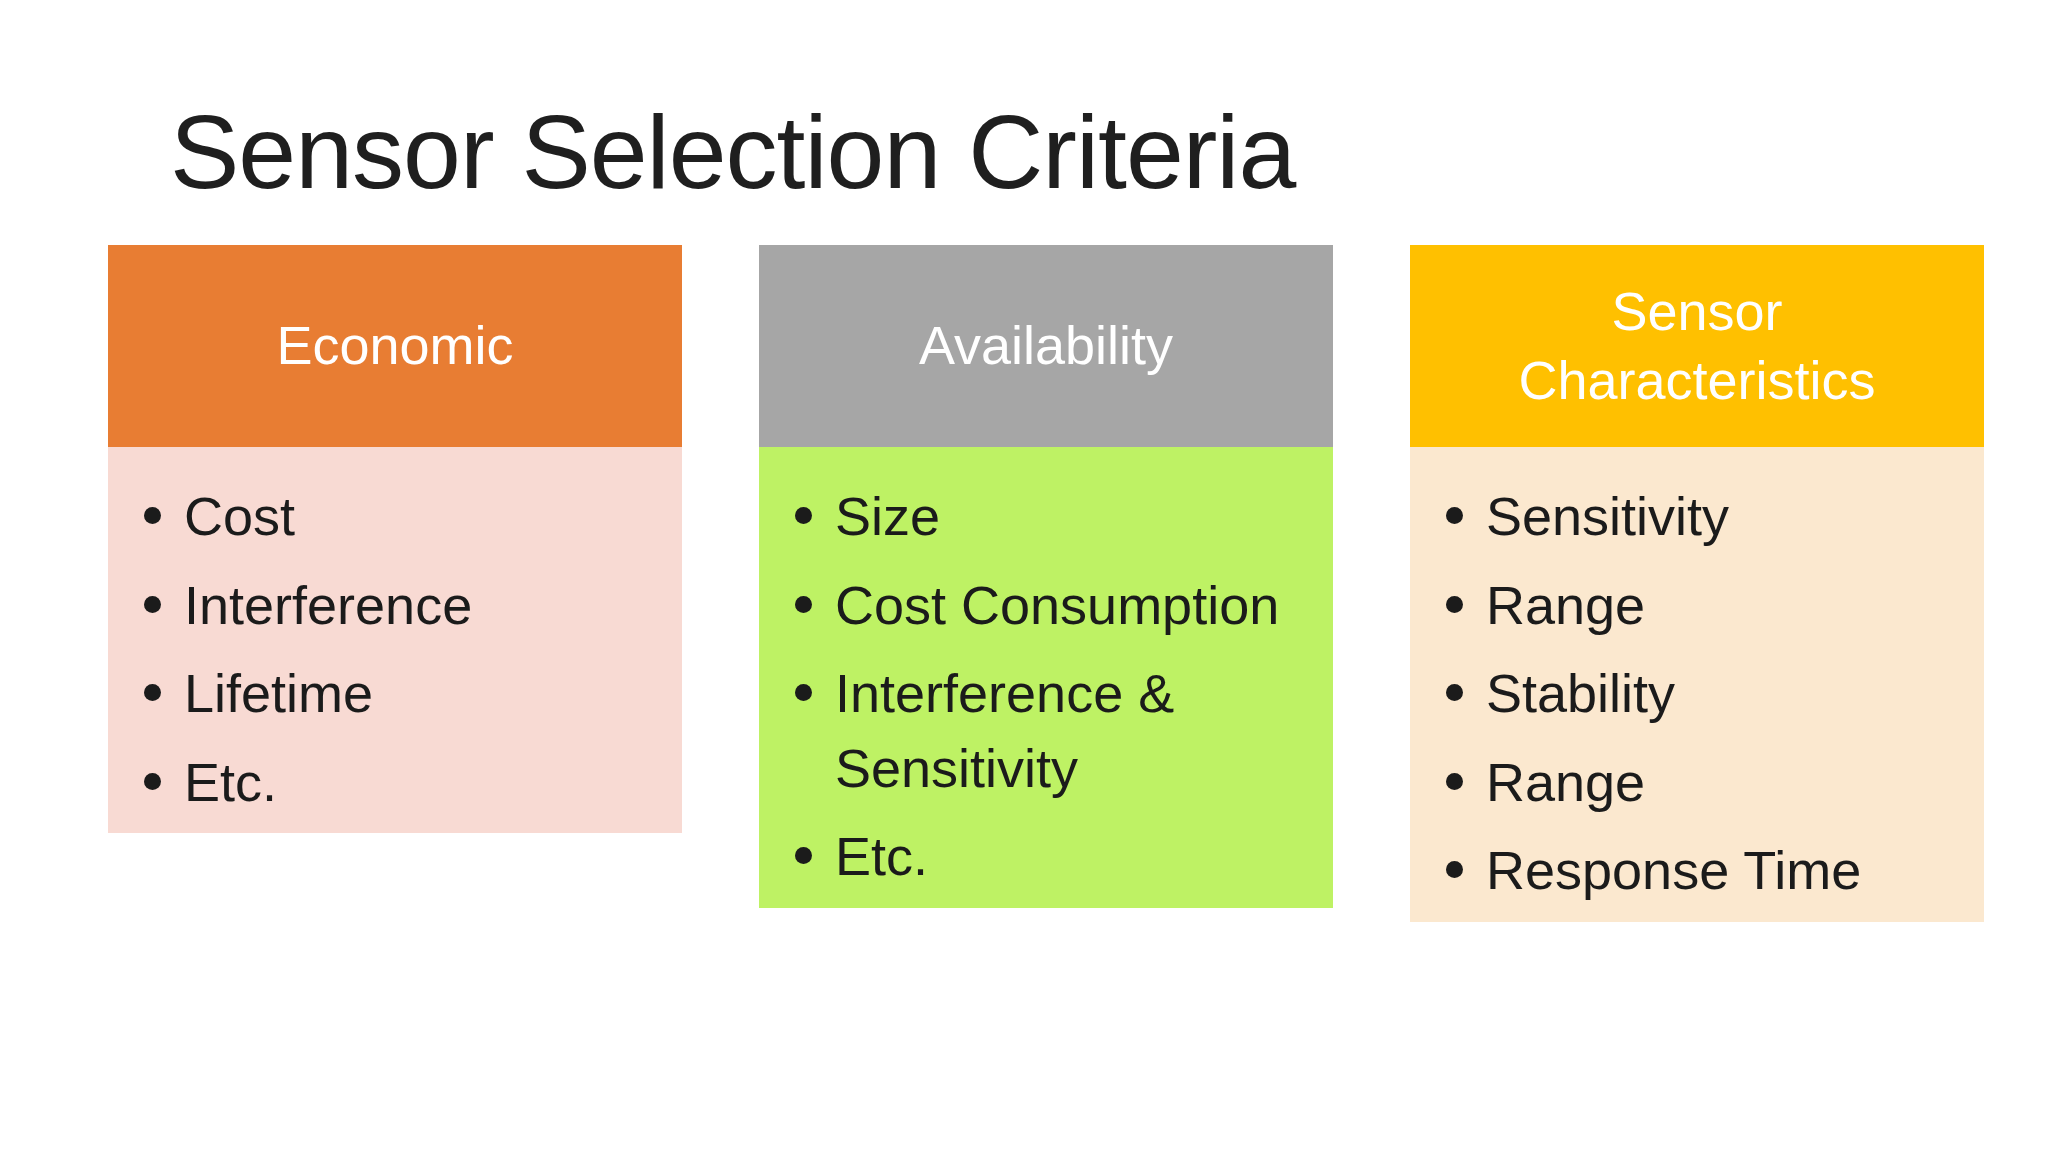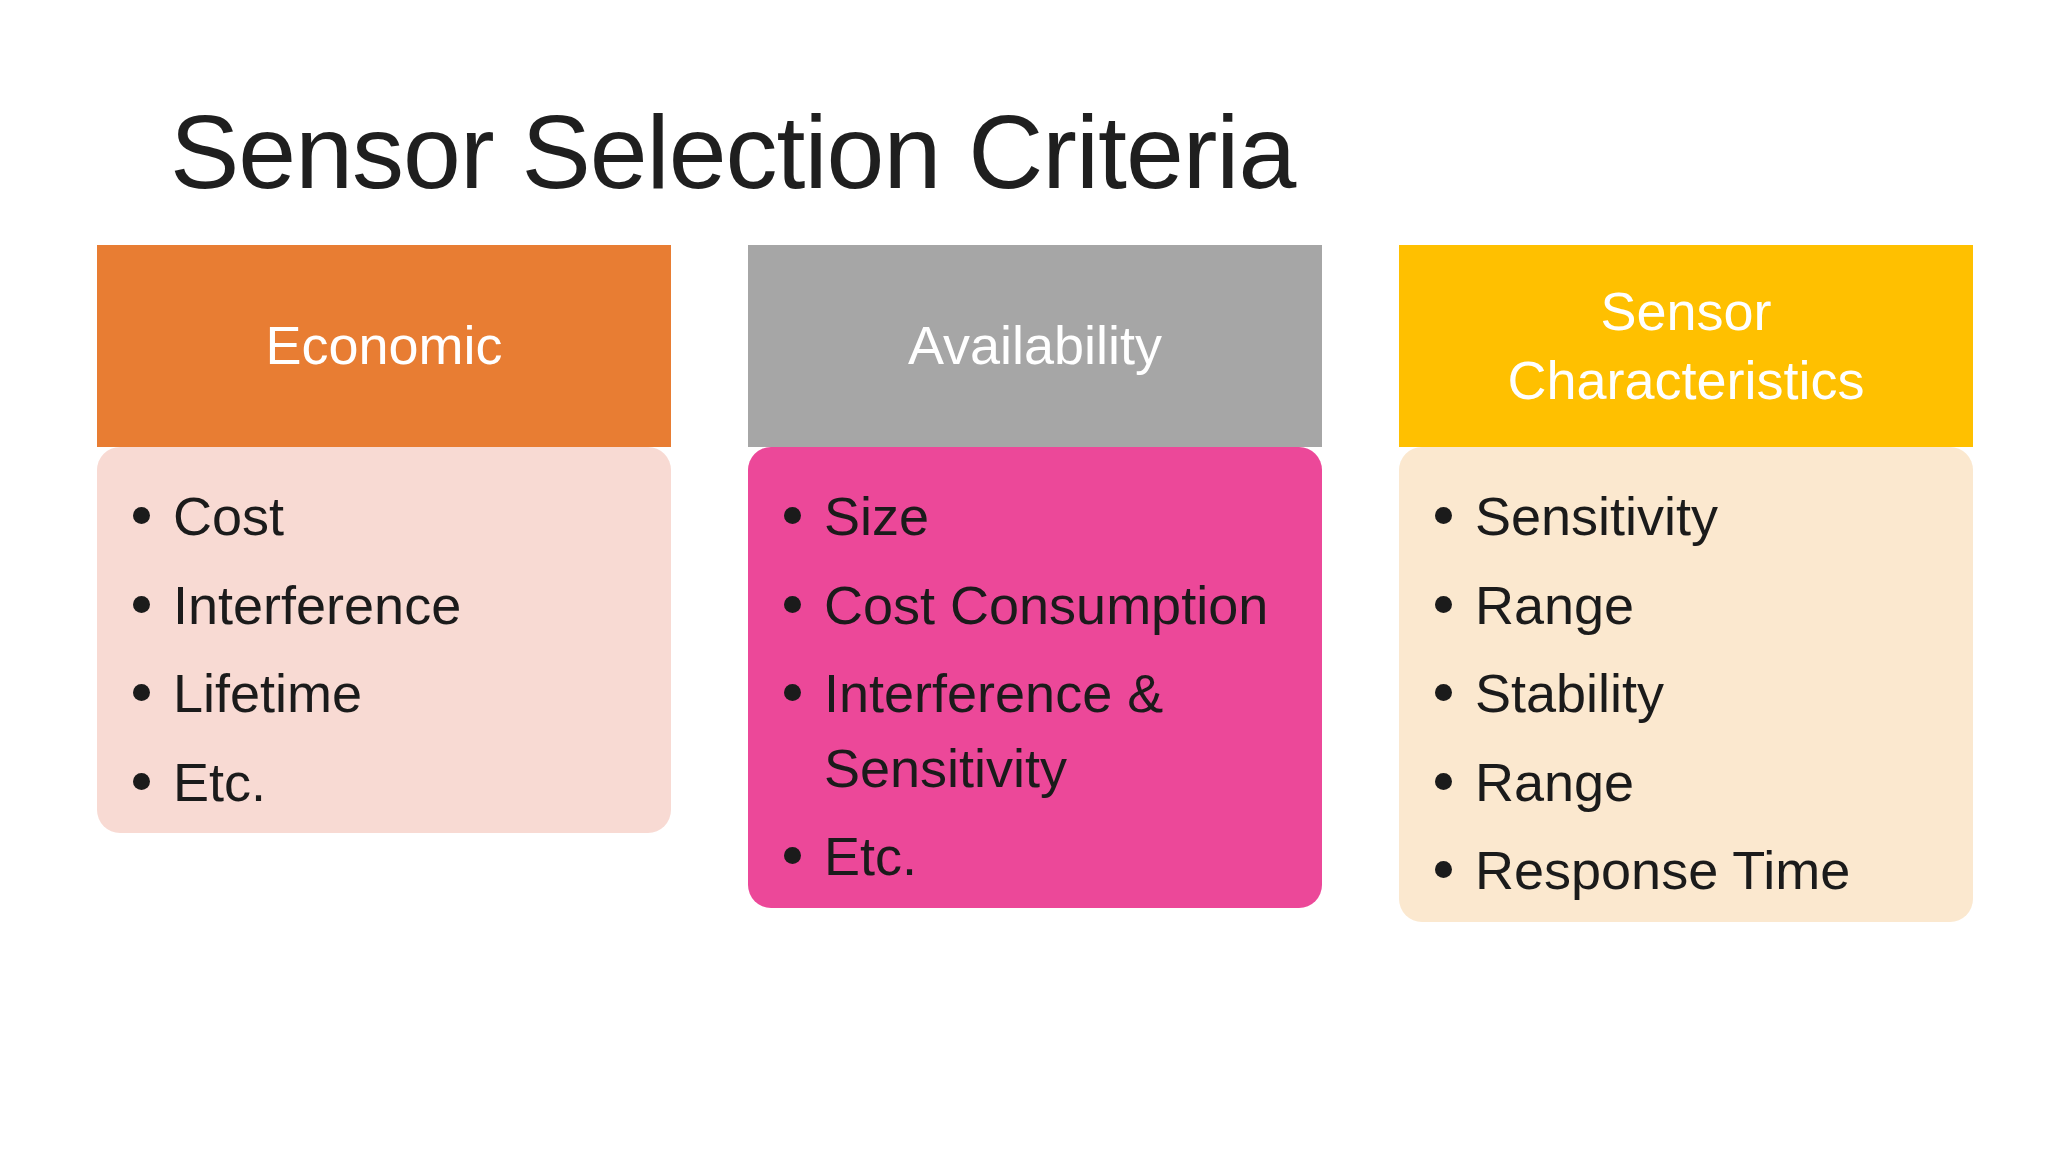--- a/index.html
+++ b/index.html
@@ -22,21 +22,21 @@
     margin: 12px;
     font-size: 104px;
     font-weight: 300;
     letter-spacing: -1px;
     color: #1f1f1f;
     line-height: 1.2;
     white-space: nowrap;
   }
   .columns {
     position: absolute;
-    left: 97px;
+    left: 108px;
     top: 245px;
     width: 1876px;
     height: 586px;
     display: flex;
     gap: 77px;
   }
   .col {
     flex: 1 1 0;
     display: flex;
     flex-direction: column;
@@ -53,21 +53,20 @@
     box-sizing: border-box;
     color: #ffffff;
     font-size: 54px;
     line-height: 1.28;
     font-weight: 400;
   }
   .col-body {
     flex: 1 1 auto;
     box-sizing: border-box;
     padding: 32px 26px 0 34px;
-    border-radius: 23px;
   }
   .col-body ul {
     list-style: none;
     margin: 0;
     padding: 0;
   }
   .col-body li {
     position: relative;
     padding-left: 42px;
     margin: 0 0 14px 0;
@@ -102,21 +101,21 @@
           <li>Cost</li>
           <li>Interference</li>
           <li>Lifetime</li>
           <li>Etc.</li>
         </ul>
       </div>
     </section>
 
     <section class="col">
       <header class="col-header" style="background: rgb(166, 166, 166);">Availability</header>
-      <div class="col-body" style="background: #ec4899;">
+      <div class="col-body" style="background: #bef264;">
         <ul>
           <li>Size</li>
           <li>Cost Consumption</li>
           <li>Interference &amp; Sensitivity</li>
           <li>Etc.</li>
         </ul>
       </div>
     </section>
 
     <section class="col">

